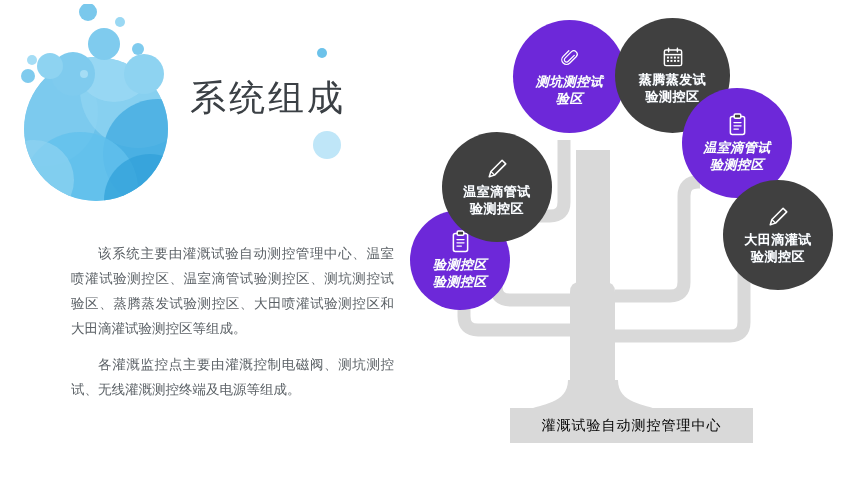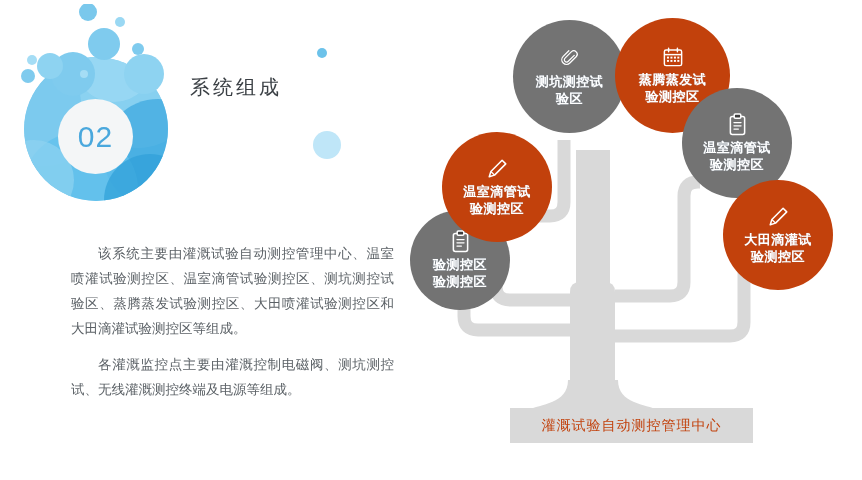--- a/index.html
+++ b/index.html
@@ -21,21 +21,21 @@
   #badge-number{
     position:absolute;left:58px;top:99px;width:75px;height:75px;
     border-radius:50%;background:#f4f6f7;
     display:flex;align-items:center;justify-content:center;
     color:#4aa8dd;font-size:30px;letter-spacing:1px;
     font-family:"Liberation Sans","DejaVu Sans",sans-serif;
   }
 
   #section-title{
     position:absolute;left:190px;top:74px;
-    font-size:20px;color:#3b4045;letter-spacing:3px;
+    font-size:36px;color:#3b4045;letter-spacing:3px;
     font-family:"DejaVu Sans","Liberation Sans",sans-serif;
     white-space:nowrap;
   }
 
   #body-copy{
     position:absolute;left:60px;top:230px;width:345px;
     font-size:13.5px;line-height:25px;color:#5b6166;
     text-align:justify;text-justify:inter-ideograph;
     font-family:"DejaVu Sans","Liberation Sans",sans-serif;
   }
@@ -45,40 +45,40 @@
   #tree{position:absolute;left:400px;top:0;width:462px;height:480px;}
   #branches{position:absolute;left:0;top:0;width:462px;height:480px;}
 
   .node{
     position:absolute;border-radius:50%;
     display:flex;flex-direction:column;
     align-items:center;justify-content:center;
     box-sizing:border-box;text-align:center;
     color:#ffffff;
   }
-  .node.dark{background:#737373;}
-  .node.green{background:#c2410c;}
+  .node.dark{background:#6d28d9;font-style:italic;}
+  .node.green{background:#404040;}
 
   .node .ico{display:block;margin-bottom:3px;line-height:0;}
   .node .ico svg{display:block;}
 
   .node .lbl{
     font-size:13px;line-height:17px;font-weight:bold;
     color:#ffffff;letter-spacing:.5px;
     font-family:"DejaVu Sans","Liberation Sans",sans-serif;
     text-shadow:0 0 1px rgba(140,170,200,.55);
   }
 
   #base-plate{
     position:absolute;left:110px;top:408px;width:243px;height:35px;
     background:#d9d9d9;
     display:flex;align-items:center;justify-content:center;
   }
   #base-label{
-    font-size:14px;color:#c2410c;letter-spacing:1px;
+    font-size:14px;color:#000000;letter-spacing:1px;
     font-family:Liberation Serif, serif;
   }
 </style>
 </head>
 <body>
 
 <div id="slide">
 
   <div id="left-panel">
 
@@ -107,23 +107,20 @@
         <circle cx="126" cy="70" r="20" fill="#8ed3f1"></circle>
         <circle cx="70" cy="8" r="9" fill="#7ac8ec"></circle>
         <circle cx="102" cy="18" r="5" fill="#9ad8f3"></circle>
         <circle cx="120" cy="45" r="6" fill="#7fcbee"></circle>
         <circle cx="14" cy="56" r="5" fill="#a5ddf5"></circle>
         <circle cx="10" cy="72" r="7" fill="#7fcbee"></circle>
         <circle cx="66" cy="70" r="4" fill="#a5ddf5"></circle>
       </svg>
     </div>
 
-    <div id="badge-number">
-      <span>02</span>
-    </div>
 
     <svg style="position:absolute;left:300px;top:40px;" width="60" height="130" aria-hidden="true">
       <circle cx="22" cy="13" r="5" fill="#6cc2ea"></circle>
       <circle cx="27" cy="105" r="14" fill="#bfe6f8"></circle>
     </svg>
 
     <div id="section-title">系统组成</div>
 
     <div id="body-copy">
       <p>该系统主要由灌溉试验自动测控管理中心、温室喷灌试验测控区、温室滴管试验测控区、测坑测控试验区、蒸腾蒸发试验测控区、大田喷灌试验测控区和大田滴灌试验测控区等组成。</p>

